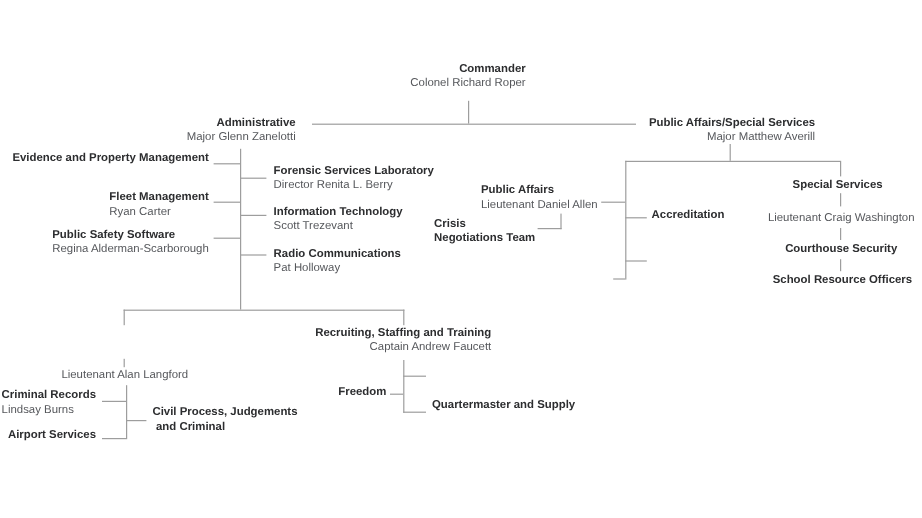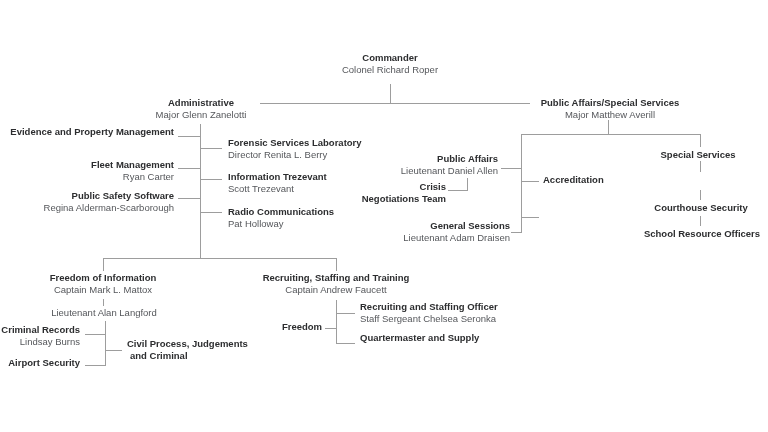--- a/index.html
+++ b/index.html
@@ -5,22 +5,22 @@
   * { margin:0; padding:0; box-sizing:border-box; }
   html,body { background:#fff; }
   .stage {
     position:relative; width:768px; height:432px;
     background:var(--bg,#ffffff); overflow:hidden;
     font-family:"Liberation Sans", sans-serif;
     font-size:9.5px; line-height:12px;
   }
   .node { position:absolute; white-space:nowrap; }
   .node span { display:block; }
-  .c { transform:translateX(-50%); text-align:center; }
-  .r { text-align:right; }
+  .c { transform:translateX(-50%); text-align:right; }
+  .r { text-align:left; }
   .t { font-weight:700; color:var(--title,#2c2d2f); }
   .n { color:var(--name,#55575b); }
   .hl,.vl { position:absolute; background:var(--line,#9d9d9d); }
   .hl { height:1px; }
   .vl { width:1px; }
 </style>
 </head>
 <body>
 
 <div class="stage">
@@ -94,96 +94,87 @@
     <span class="t">Public Safety Software</span>
     <span class="n">Regina Alderman-Scarborough</span>
   </div>
 
   <div class="node" style="left:228px;top:137px">
     <span class="t">Forensic Services Laboratory</span>
     <span class="n">Director Renita L. Berry</span>
   </div>
 
   <div class="node" style="left:228px;top:171px">
-    <span class="t">Information Trezevant</span>
+    <span class="t">Information Technology</span>
     <span class="n">Scott Trezevant</span>
   </div>
 
   <div class="node" style="left:228px;top:206px">
     <span class="t">Radio Communications</span>
     <span class="n">Pat Holloway</span>
   </div>
 
   <div class="node r" style="right:322px;top:181px">
     <span class="t">Crisis</span>
     <span class="t">Negotiations Team</span>
   </div>
 
   <div class="node r" style="right:270px;top:153px">
     <span class="t">Public Affairs</span>
     <span class="n">Lieutenant Daniel Allen</span>
   </div>
 
-  <div class="node r" style="right:258px;top:220px">
-    <span class="t">General Sessions</span>
-    <span class="n">Lieutenant Adam Draisen</span>
-  </div>
 
   <div class="node" style="left:543px;top:174px">
     <span class="t">Accreditation</span>
   </div>
 
 
   <div class="node c" style="left:698px;top:149px">
     <span class="t">Special Services</span>
   </div>
 
+  <div class="node c" style="left:701px;top:176px">
+    <span class="n">Lieutenant Craig Washington</span>
+  </div>
 
   <div class="node c" style="left:701px;top:202px">
     <span class="t">Courthouse Security</span>
   </div>
 
   <div class="node c" style="left:702px;top:228px">
     <span class="t">School Resource Officers</span>
   </div>
 
-  <div class="node c" style="left:103px;top:272px">
-    <span class="t">Freedom of Information</span>
-    <span class="n">Captain Mark L. Mattox</span>
-  </div>
 
   <div class="node c" style="left:104px;top:307px">
     <span class="n">Lieutenant Alan Langford</span>
   </div>
 
   <div class="node r" style="right:688px;top:324px">
     <span class="t">Criminal Records</span>
     <span class="n">Lindsay Burns</span>
   </div>
 
   <div class="node r" style="right:688px;top:357px">
-    <span class="t">Airport Security</span>
+    <span class="t">Airport Services</span>
   </div>
 
   <div class="node" style="left:127px;top:338px">
     <span class="t">Civil Process, Judgements</span>
     <span class="t" style="padding-left:3px">and Criminal</span>
   </div>
 
   <div class="node c" style="left:336px;top:272px">
     <span class="t">Recruiting, Staffing and Training</span>
     <span class="n">Captain Andrew Faucett</span>
   </div>
 
   <div class="node r" style="right:446px;top:321px">
     <span class="t">Freedom</span>
   </div>
 
-  <div class="node" style="left:360px;top:301px">
-    <span class="t">Recruiting and Staffing Officer</span>
-    <span class="n">Staff Sergeant Chelsea Seronka</span>
-  </div>
 
   <div class="node" style="left:360px;top:332px">
     <span class="t">Quartermaster and Supply</span>
   </div>
 
 </div>
 
 </body></html>

